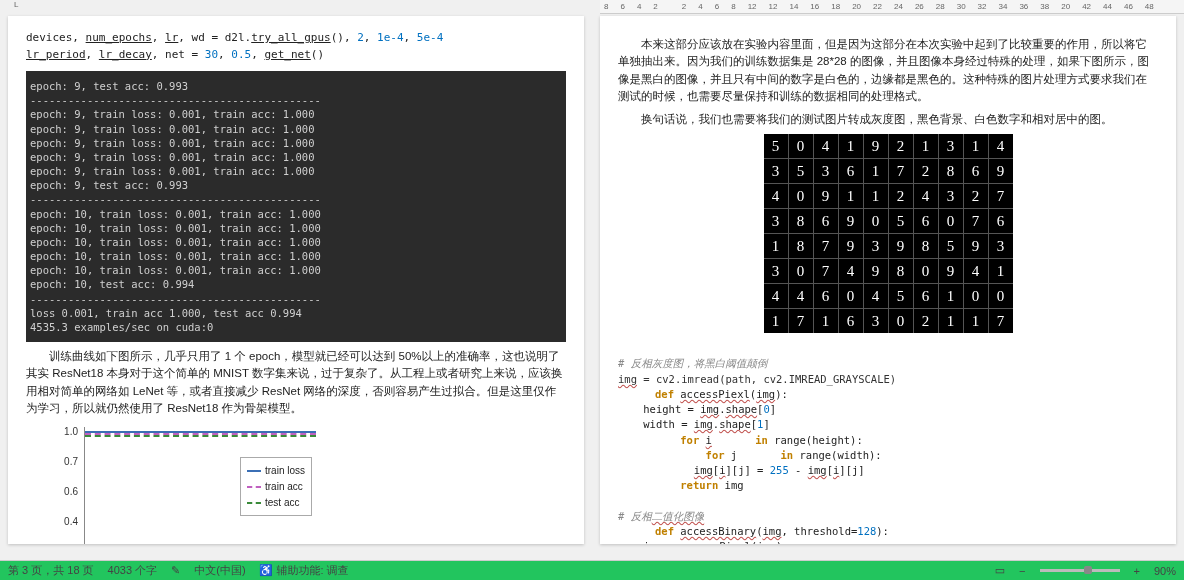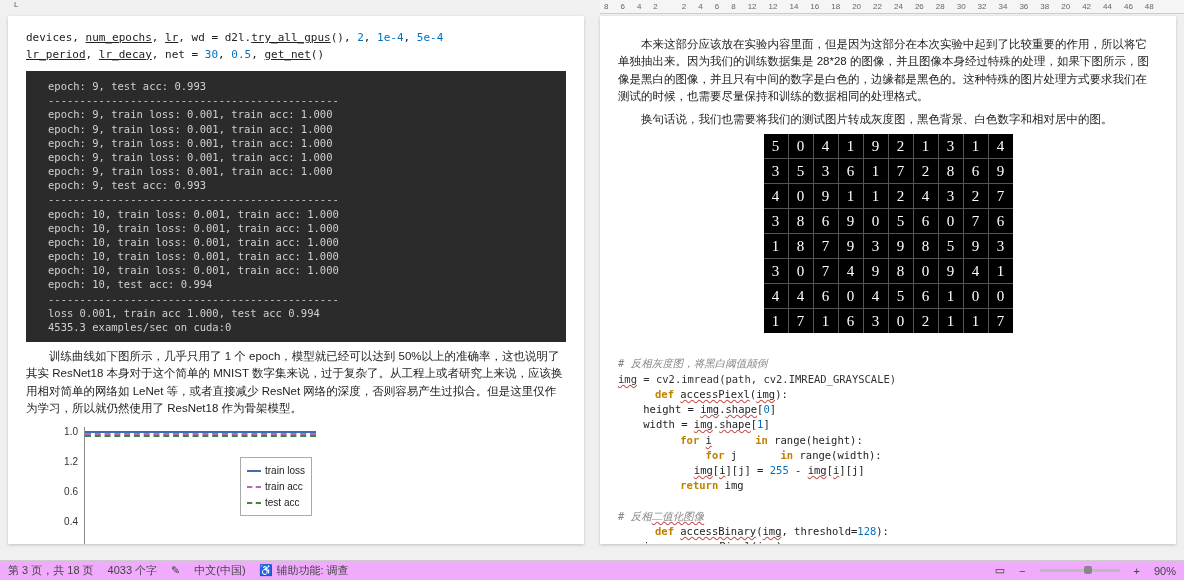--- a/index.html
+++ b/index.html
@@ -9,21 +9,21 @@
 .ruler span { margin-right: 12px; }
 .ruler-left { position: absolute; top: 0; left: 14px; font-size: 8px; color: #666; }
 
 .pages { display: flex; gap: 16px; padding: 16px 8px; height: 560px; }
 .page { background: #fff; flex: 1; box-shadow: 0 1px 3px rgba(0,0,0,.2); padding: 14px 18px; overflow: hidden; font-size: 11px; line-height: 1.5; color: #222; }
 
 .code-inline { font-family: Consolas, monospace; font-size: 11px; }
 .code-inline .blue { color: #0070c0; }
 .code-inline .u { text-decoration: underline; }
 
-.term { background: #2b2b2b; color: #d0d0d0; font-family: Consolas, monospace; font-size: 10.5px; padding: 8px 22px; margin: 8px 0 2px; white-space: pre; line-height: 1.35; }
+.term { background: #2b2b2b; color: #d0d0d0; font-family: Consolas, monospace; font-size: 10.5px; padding: 8px 4px; margin: 8px 0 2px; white-space: pre; line-height: 1.35; }
 
 .para { margin: 6px 0; text-indent: 2em; font-size: 11.5px; }
 
 .chart { position: relative; height: 120px; margin-top: 10px; margin-left: 30px; width: 260px; }
 .axis-y { position: absolute; left: 0; top: 0; bottom: 0; width: 26px; font-size: 10px; color: #333; }
 .tick { position: absolute; right: 4px; transform: translateY(-50%); margin-left: 24px; }
 .plot { position: absolute; left: 28px; right: 0; top: 0; bottom: 0; border-left: 1px solid #888; border-bottom: 1px solid #888; padding-left: 28px; }
 .line-train { position: absolute; left: 0; right: 0; top: 4px; border-top: 2px solid #3b6fb5; }
 .line-acc { position: absolute; left: 0; right: 0; top: 6px; border-top: 2px dashed #c060c0; }
 .line-test { position: absolute; left: 0; right: 0; top: 8px; border-top: 2px dashed #3a8a3a; }
@@ -34,21 +34,21 @@
 .mnist { display: grid; grid-template-columns: repeat(12, 24px); grid-auto-rows: 24px; gap: 1px; background: #555; width: fit-content; margin: 6px auto 8px; }
 .mnist div { background: #000; color: #fff; font-family: "Comic Sans MS", cursive; font-size: 15px; display: flex; align-items: center; justify-content: center; }
 
 .py { font-family: Consolas, monospace; font-size: 10.5px; line-height: 1.45; white-space: pre; margin-top: 4px; }
 .py .kw { color: #c08000; font-weight: bold; margin-left: 37px; }
 .py .cm { color: #888; font-style: italic; }
 .py .u { text-decoration: underline wavy #c0504d; text-decoration-skip-ink: none; }
 .py .id { color: #333; }
 .py .num { color: #0070c0; }
 
-.statusbar { position: absolute; bottom: 0; left: 0; right: 0; height: 20px; background: #f0abfc; border-top: 1px solid #ccc; display: flex; align-items: center; font-size: 11px; color: #444; padding: 0 8px; gap: 14px; }
+.statusbar { position: absolute; bottom: 0; left: 0; right: 0; height: 20px; background: #22c55e; border-top: 1px solid #ccc; display: flex; align-items: center; font-size: 11px; color: #444; padding: 0 8px; gap: 14px; }
 .statusbar .spacer { flex: 1; }
 .zoom-slider { width: 80px; height: 3px; background: #bbb; position: relative; }
 .zoom-slider::after { content:""; position:absolute; left:55%; top:-3px; width:8px; height:8px; background:#888; border-radius:2px; }
 </style>
 </head>
 <body>
 
 <div class="ruler-left">L</div>
 <div class="ruler">
     <span>8</span>
@@ -109,21 +109,21 @@
 epoch: 10, test acc: 0.994
 ----------------------------------------------
 loss 0.001, train acc 1.000, test acc 0.994
 4535.3 examples/sec on cuda:0</div>
 
     <p class="para">训练曲线如下图所示，几乎只用了 1 个 epoch，模型就已经可以达到 50%以上的准确率，这也说明了其实 ResNet18 本身对于这个简单的 MNIST 数字集来说，过于复杂了。从工程上或者研究上来说，应该换用相对简单的网络如 LeNet 等，或者直接减少 ResNet 网络的深度，否则容易产生过拟合。但是这里仅作为学习，所以就仍然使用了 ResNet18 作为骨架模型。</p>
 
     <div class="chart">
       <div class="axis-y">
         <div class="tick" style="top:4px">1.0</div>
-        <div class="tick" style="top:34px">1.2</div>
+        <div class="tick" style="top:34px">0.7</div>
         <div class="tick" style="top:64px">0.6</div>
         <div class="tick" style="top:94px">0.4</div>
       </div>
       <div class="plot">
         <div class="line-train"></div>
         <div class="line-acc"></div>
         <div class="line-test"></div>
         <div class="legend">
           <div>
               <span class="lswatch" style="border-color:#3b6fb5"></span>

